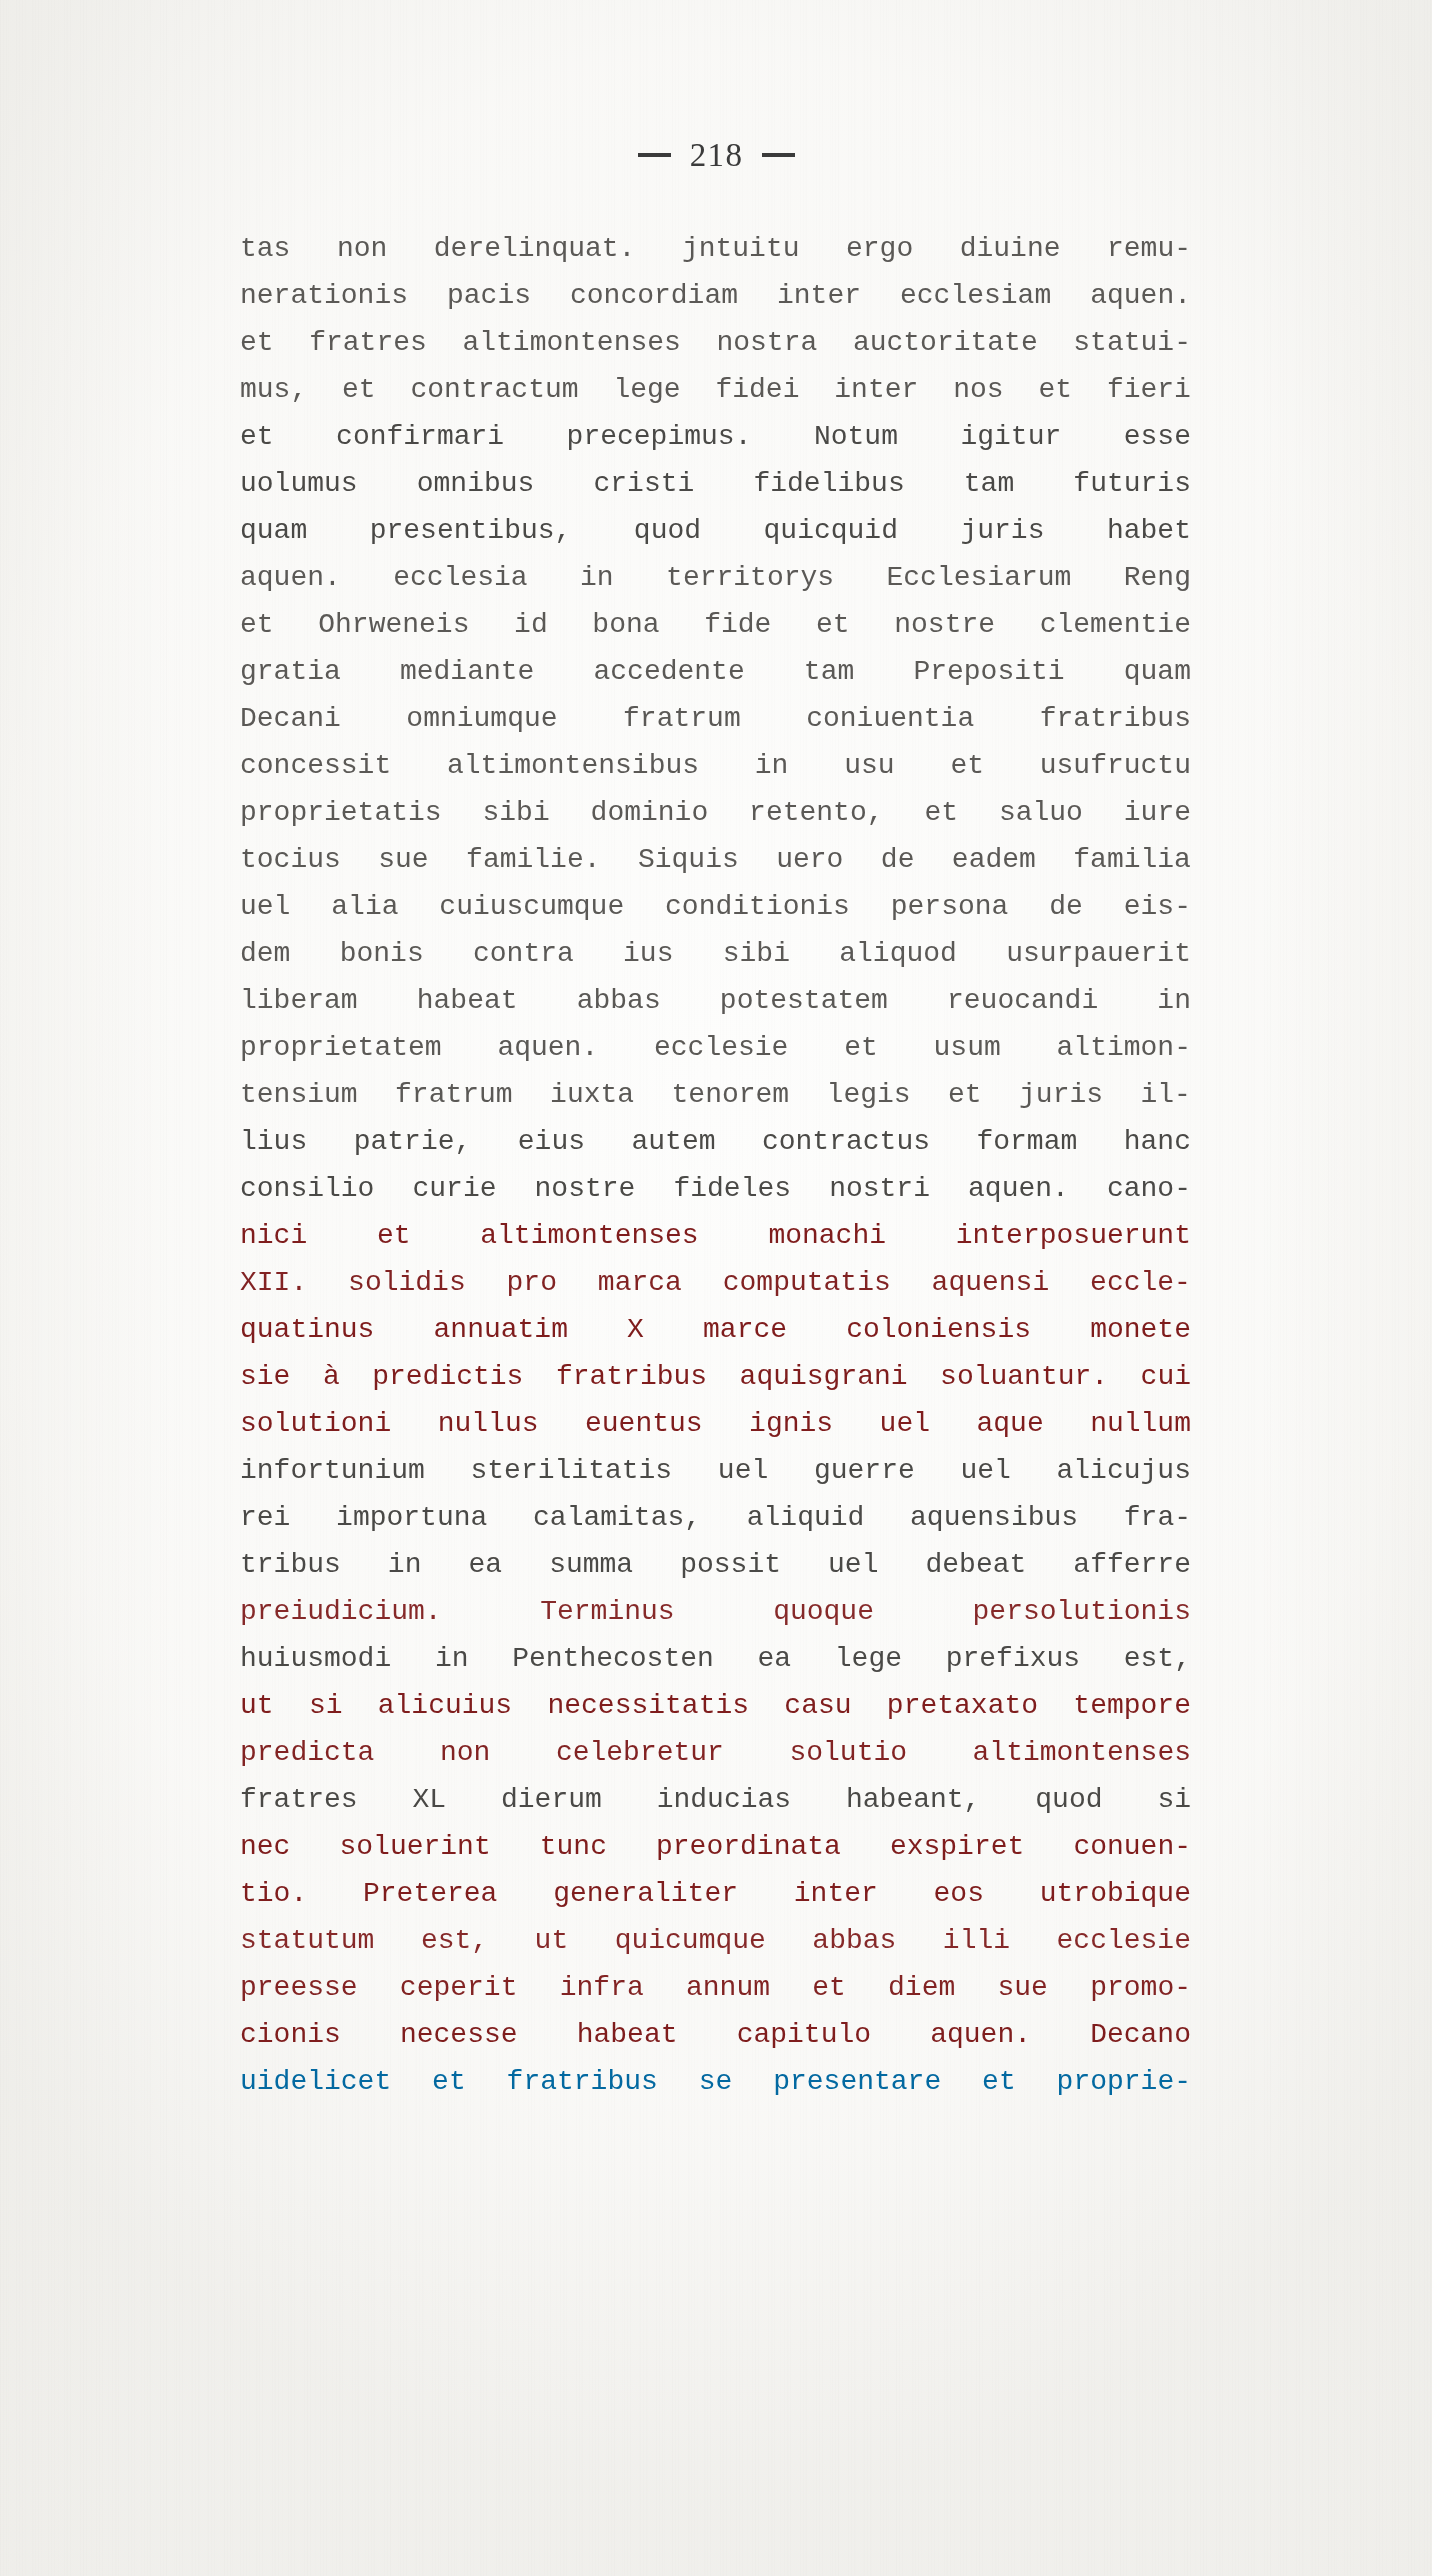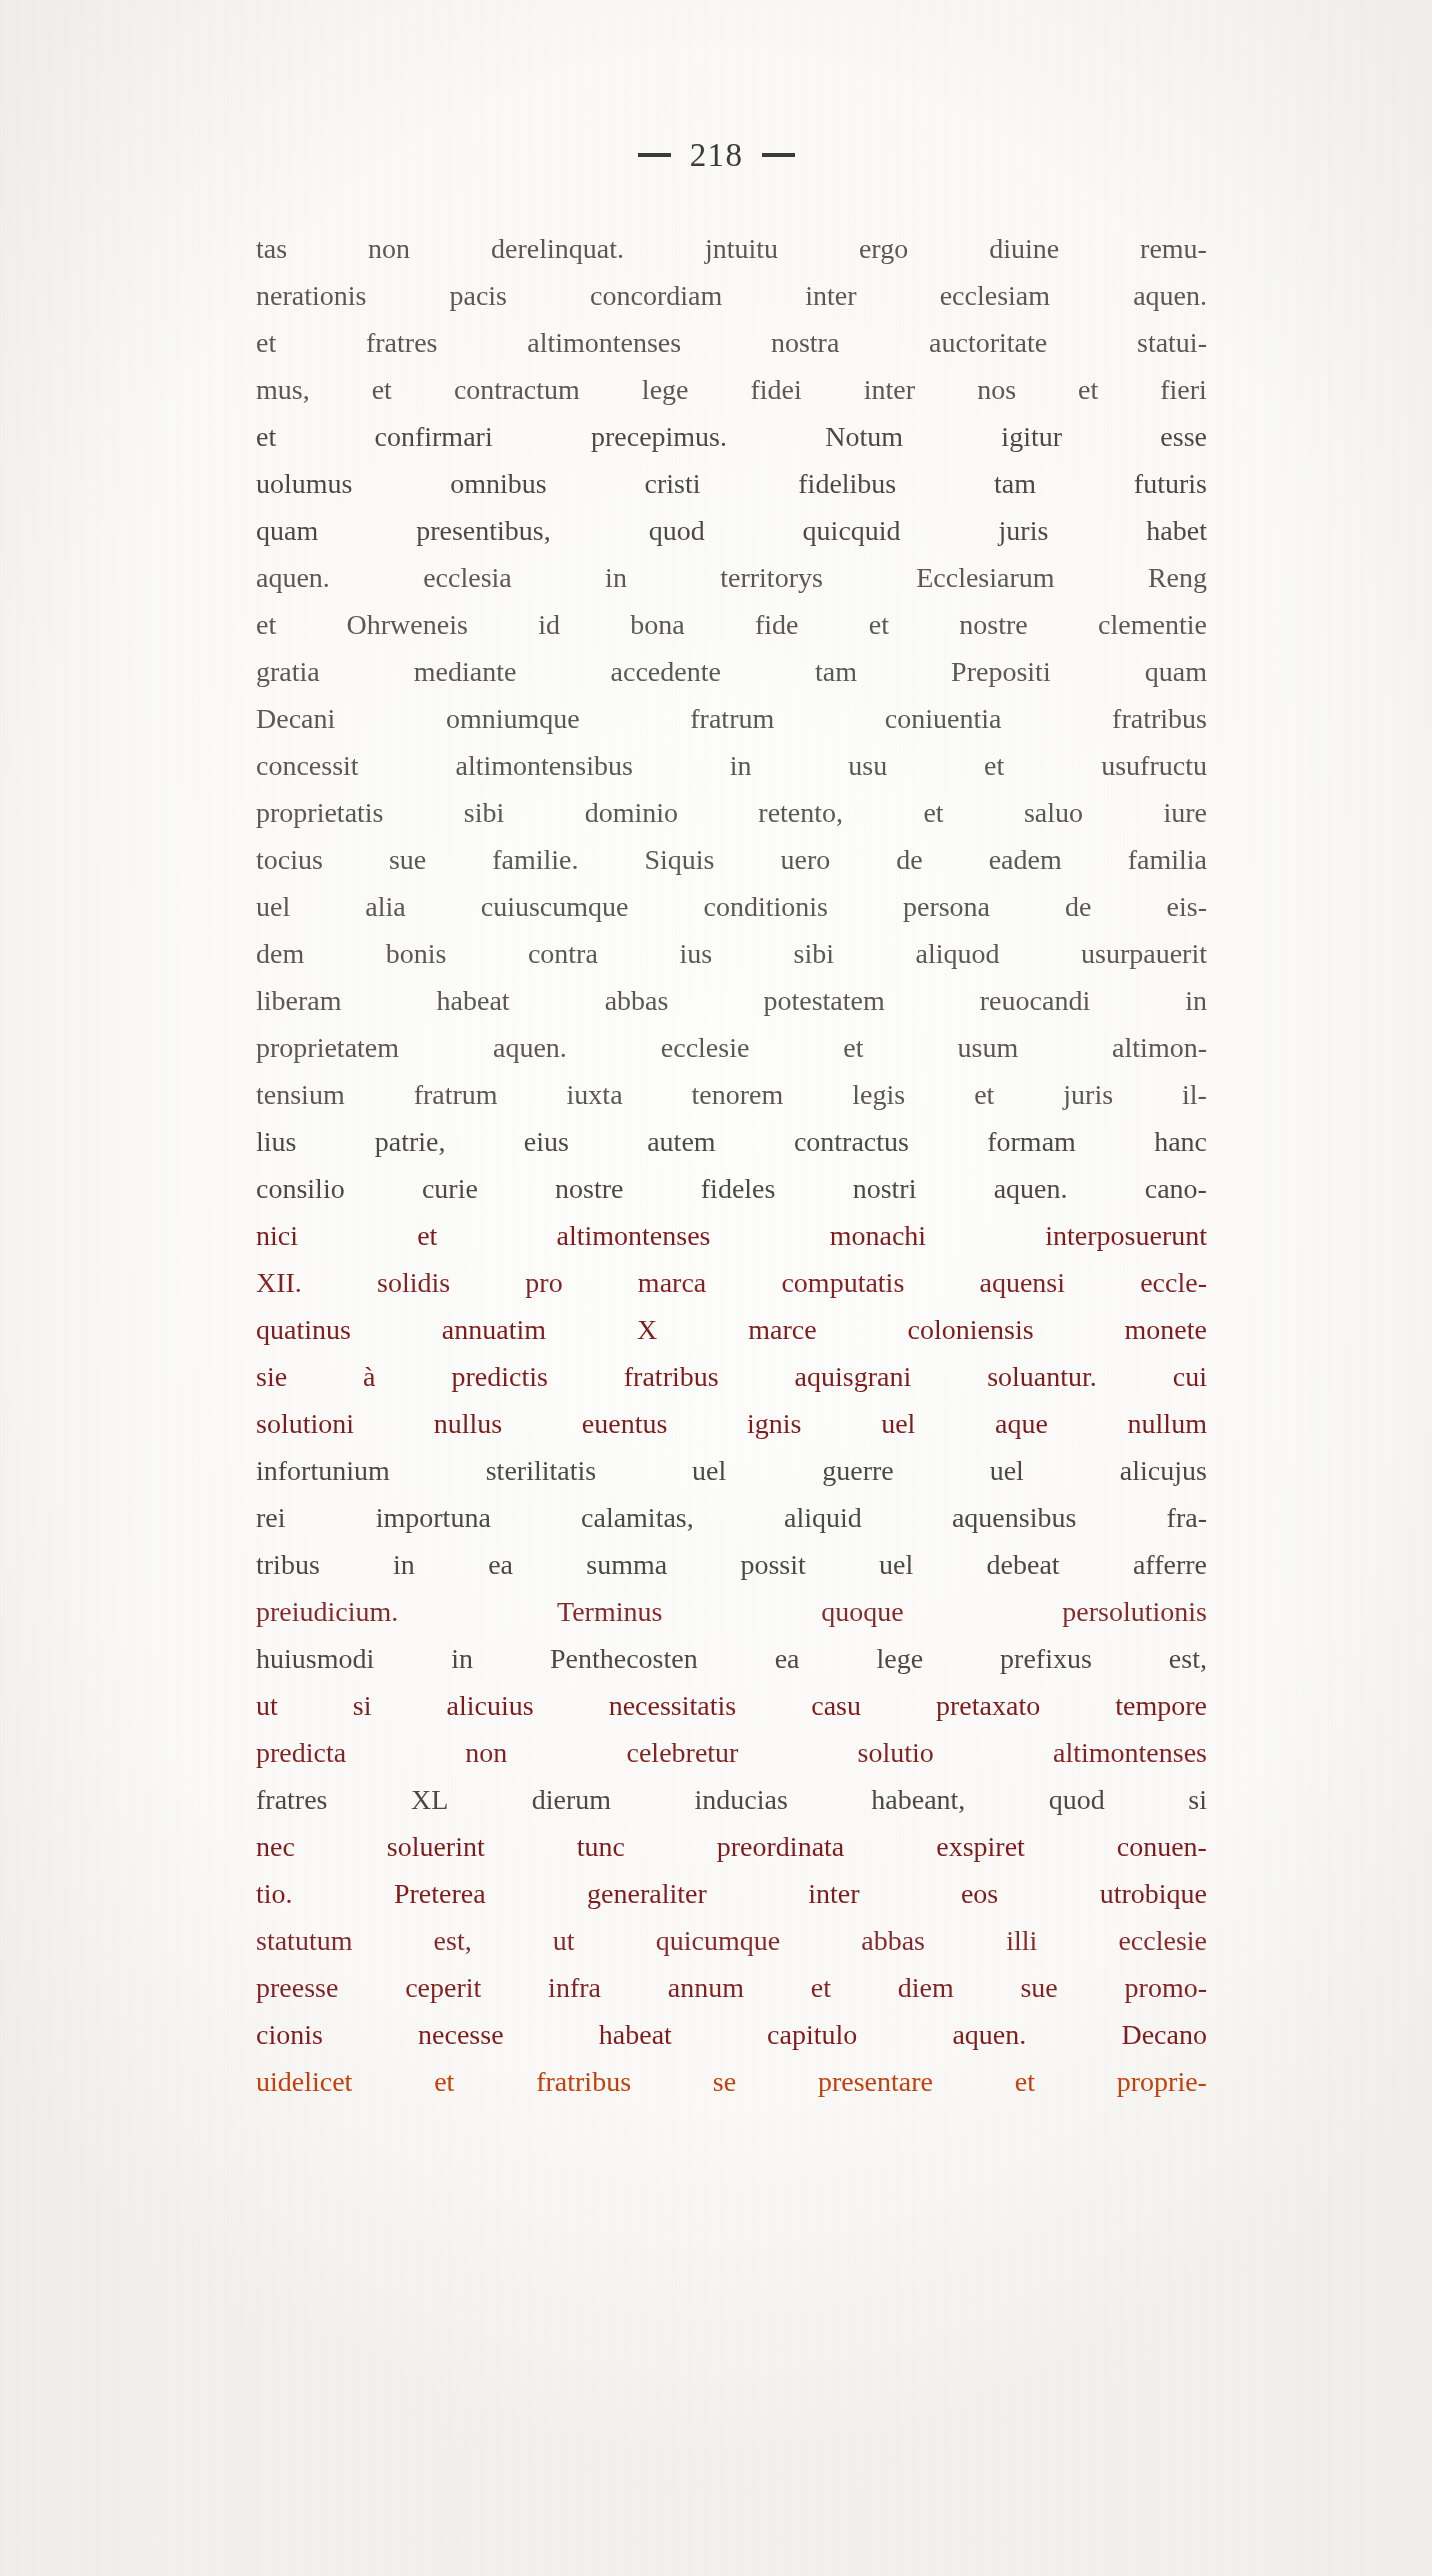--- a/index.html
+++ b/index.html
@@ -64,33 +64,34 @@
   #running-head .folio {
     display: inline-block;
     margin: 16px 19px;
     font-size: 33px;
     letter-spacing: 1.3px;
   }
 
   
   #text-block {
     position: absolute;
-    left: 256px;
+    left: 240px;
     top: 225px;
     width: 951px;
+    font-family: Liberation Mono, monospace;
   }
 
   .line {
     display: flex;
     justify-content: space-between;
     font-size: 28px;
     line-height: 47px;
     height: 47px;
     white-space: nowrap;
-    color: #c2410c;
+    color: #0369a1;
   }
   .line > span {
     display: inline-block;
   }
 
   
   .line:nth-child(3n)   { color: #3a3937; }
   .line:nth-child(4n+1) { color: #2f2e2c; }
   .line:nth-child(7n+2) { opacity: .94; }
   .line:nth-child(5n+3) { opacity: .97; }

